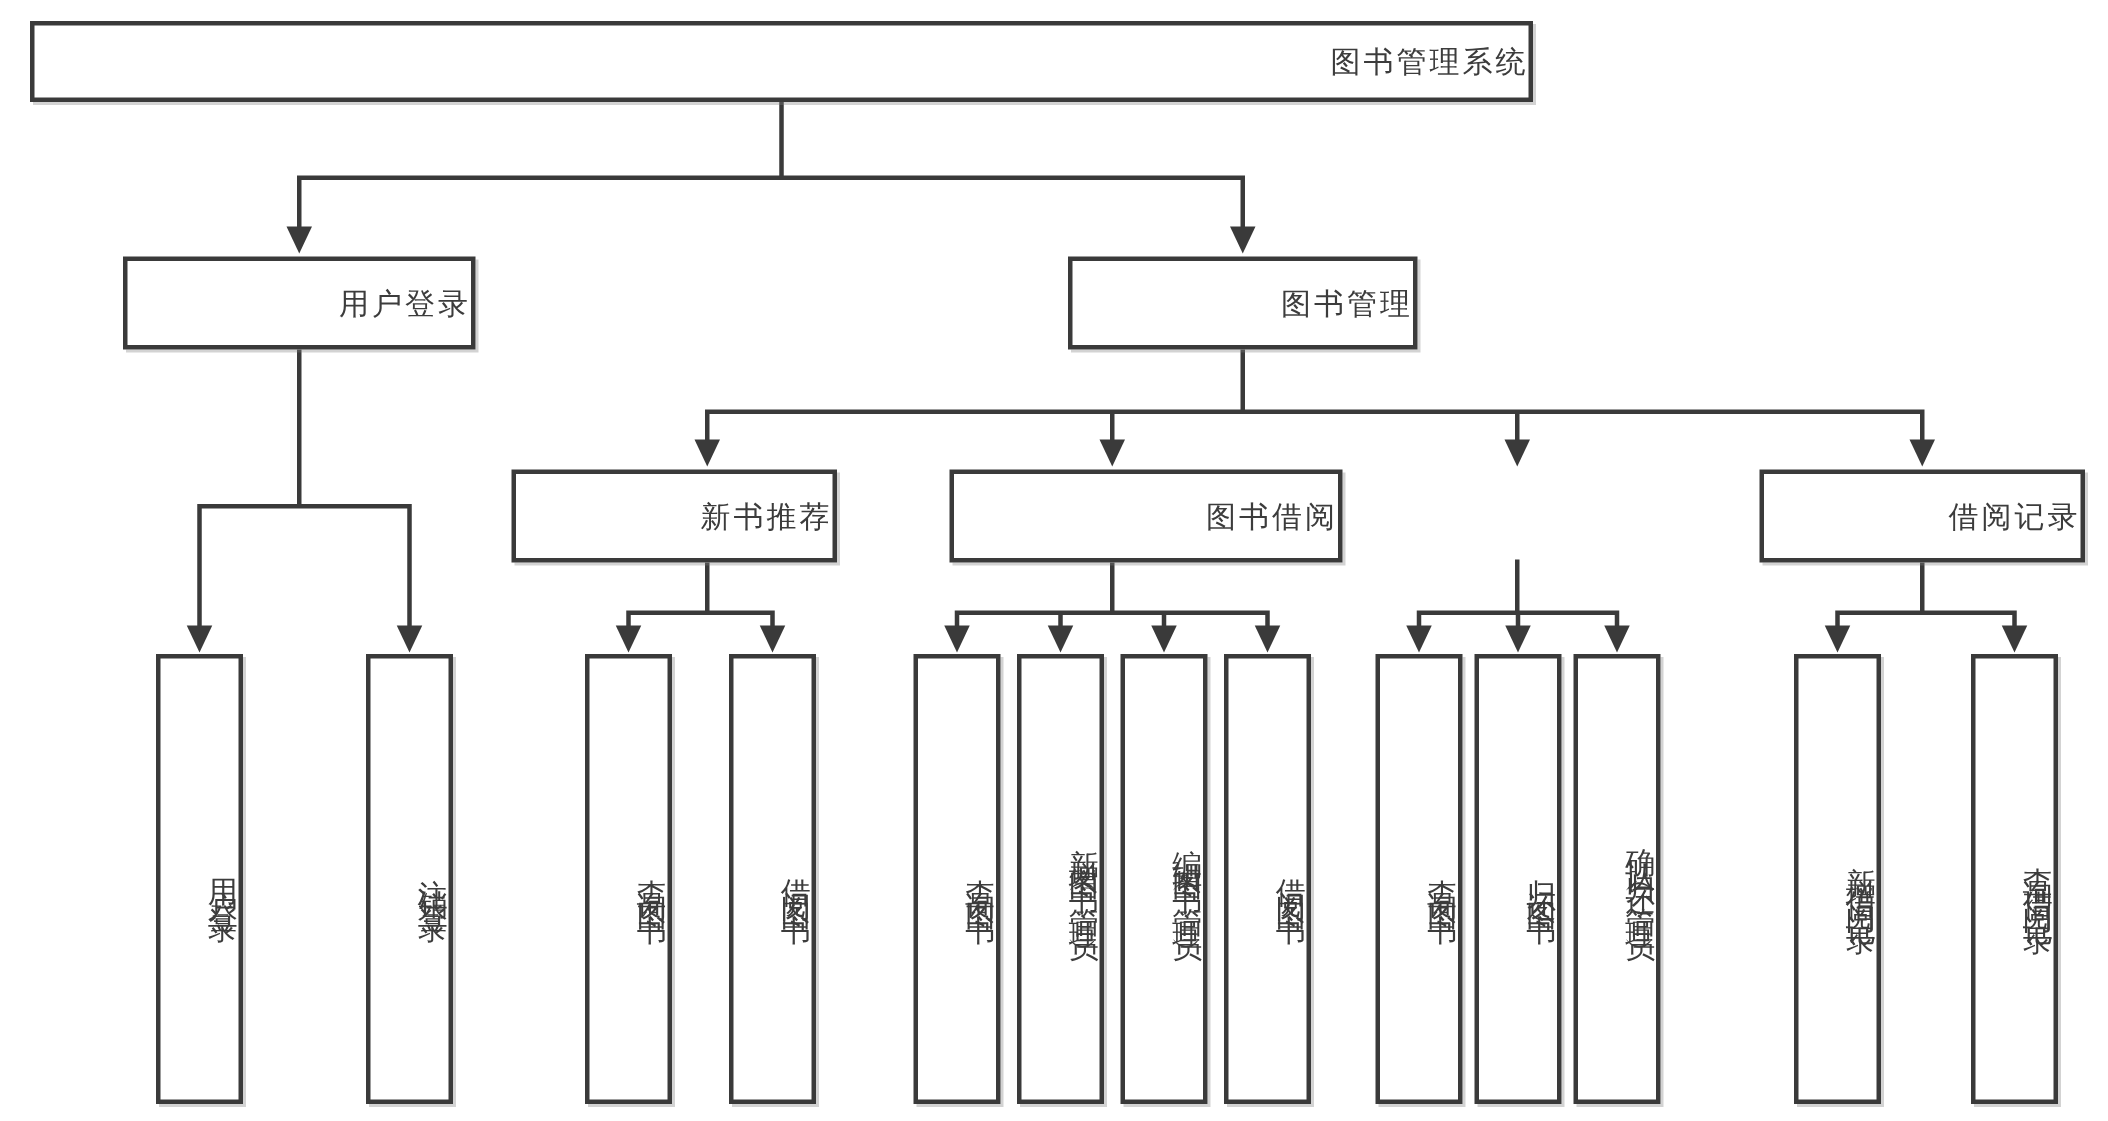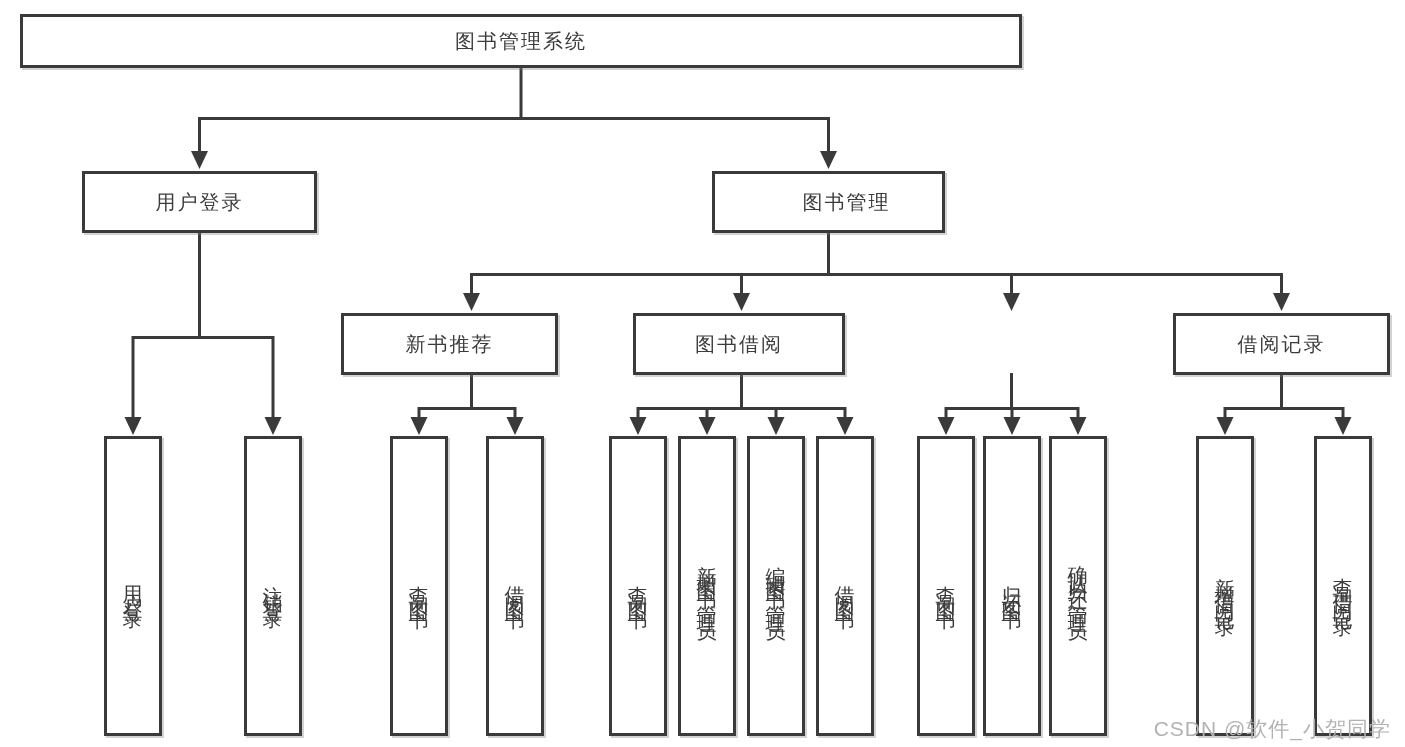--- a/index.html
+++ b/index.html
@@ -17,42 +17,42 @@
     width: 1405px; height: 747px;
   }
   .box {
     position: absolute;
     box-sizing: border-box;
     background: #ffffff;
     border: 3px solid #3a3a3a;
     box-shadow: 2px 2px 0 rgba(130,130,130,0.35);
     display: flex;
     align-items: center;
-    justify-content: center;
+    justify-content: flex-end;
     color: #3c3c3c;
   }
   .box .lbl {
     font-size: 20px;
     letter-spacing: 2px;
     white-space: nowrap;
   }
   .leaf .lbl {
     writing-mode: vertical-rl;
     text-orientation: mixed;
     letter-spacing: 8px;
     line-height: 1.1;
     font-size: 20px;
     white-space: normal;
   }
   
   .n-root            { left: 20px;   top: 14px;  width: 1002px; height: 54px; }
   .n-user-login      { left: 82px;   top: 171px; width: 235px;  height: 62px; }
   .n-book-mgmt       { left: 712px;  top: 171px; width: 233px;  height: 62px; padding-left: 36px; }
   .n-new-book        { left: 341px;  top: 313px; width: 217px;  height: 62px; }
-  .n-book-borrow     { left: 633px;  top: 313px; width: 212px;  height: 62px; }
+  .n-book-borrow     { left: 633px;  top: 313px; width: 262px;  height: 62px; }
   .n-current-borrow  { left: 903px;  top: 313px; width: 217px;  height: 62px; }
   .n-borrow-records  { left: 1173px; top: 313px; width: 217px;  height: 62px; }
   .leaf { top: 436px; width: 58px; height: 300px; }
   .l-1  { left: 104px; }
   .l-2  { left: 244px; }
   .l-3  { left: 390px; }
   .l-4  { left: 486px; }
   .l-5  { left: 609px; }
   .l-6  { left: 678px; }
   .l-7  { left: 747px; }
@@ -182,15 +182,14 @@
   <div class="box leaf l-11">
     <span class="lbl">确认归还（管理员）</span>
   </div>
   <div class="box leaf l-12">
     <span class="lbl">新增借阅记录</span>
   </div>
   <div class="box leaf l-13">
     <span class="lbl">查询借阅记录</span>
   </div>
 
-  <div class="watermark">CSDN @软件_小贺同学</div>
 
 </div>
 
 </body></html>

